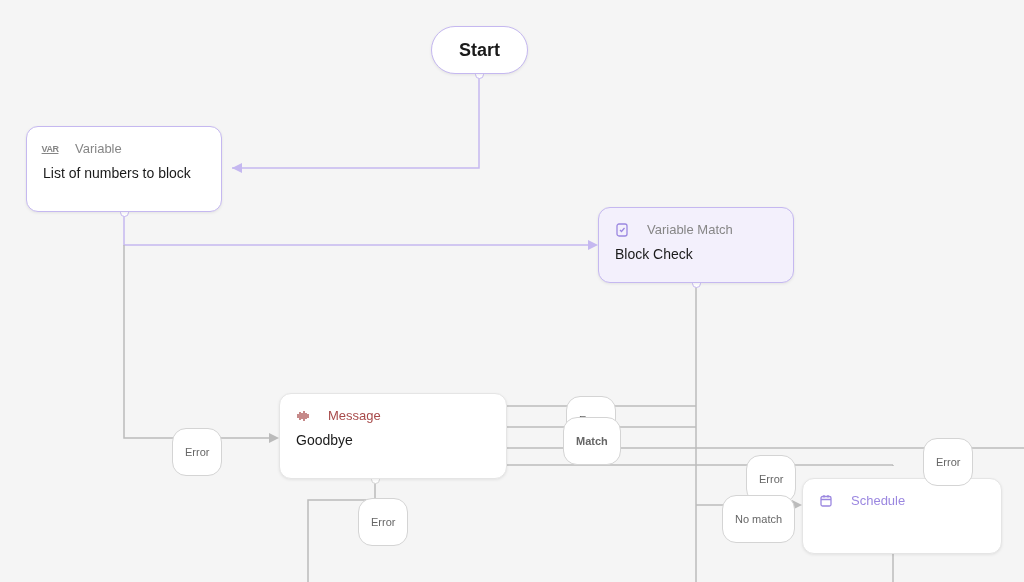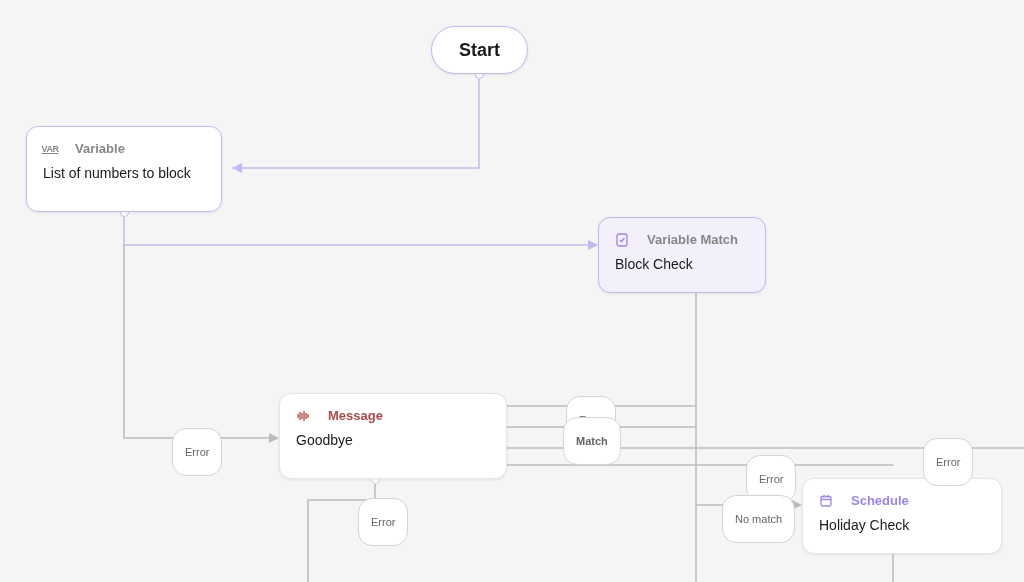--- a/index.html
+++ b/index.html
@@ -42,22 +42,22 @@
     }
     .node-variable {
       left: 26px;
       top: 126px;
       width: 196px;
       height: 86px;
       border: 1.5px solid #c5b8f0;
     }
     .node-blockcheck {
       left: 598px;
-      top: 217px;
-      width: 168px;
+      top: 207px;
+      width: 196px;
       height: 76px;
       background: #f3f0fc;
       border: 1.5px solid #c5b8f0;
     }
     .node-goodbye {
       left: 279px;
       top: 393px;
       width: 228px;
       height: 86px;
       border: 1px solid #e5e5e5;
@@ -71,21 +71,21 @@
     }
     .node-header {
       display: flex;
       align-items: center;
       gap: 18px;
       margin-bottom: 8px;
     }
     .node-label {
       font-size: 13px;
       color: #868686;
-      font-weight: 700;
+      font-weight: 400;
     }
     .node-label-purple { color: #9b87e0; }
     .node-label-red { color: #a84b4b; }
     .node-title {
       font-size: 14px;
       font-weight: 400;
       color: #1a1a1a;
       line-height: 1.3;
     }
     .icon {
@@ -216,21 +216,20 @@
   <div class="node node-holiday">
     <div class="node-header">
       <span class="icon">
         <svg width="14" height="14" viewBox="0 0 14 14">
             <rect x="2" y="2.5" width="10" height="9.5" rx="1.5" fill="none" stroke="#9b87e0" stroke-width="1.3"></rect>
             <path d="M2 5.5 h10 M5 1 v2.5 M9 1 v2.5" stroke="#9b87e0" stroke-width="1.3"></path>
           </svg>
       </span>
       <span class="node-label node-label-purple">Schedule</span>
     </div>
-    <div class="node-title">Holiday Check</div>
   </div>
 
   <div class="pill" style="left:172px; top:428px;">Error</div>
   <div class="pill" style="left:566px; top:396px;">Error</div>
   <div class="pill" style="left:563px; top:417px;font-weight:bold;">Match</div>
   <div class="pill" style="left:923px; top:438px;">Error</div>
   <div class="pill" style="left:746px; top:455px;">Error</div>
   <div class="pill" style="left:722px; top:495px;">No match</div>
   <div class="pill" style="left:358px; top:498px;">Error</div>
 

